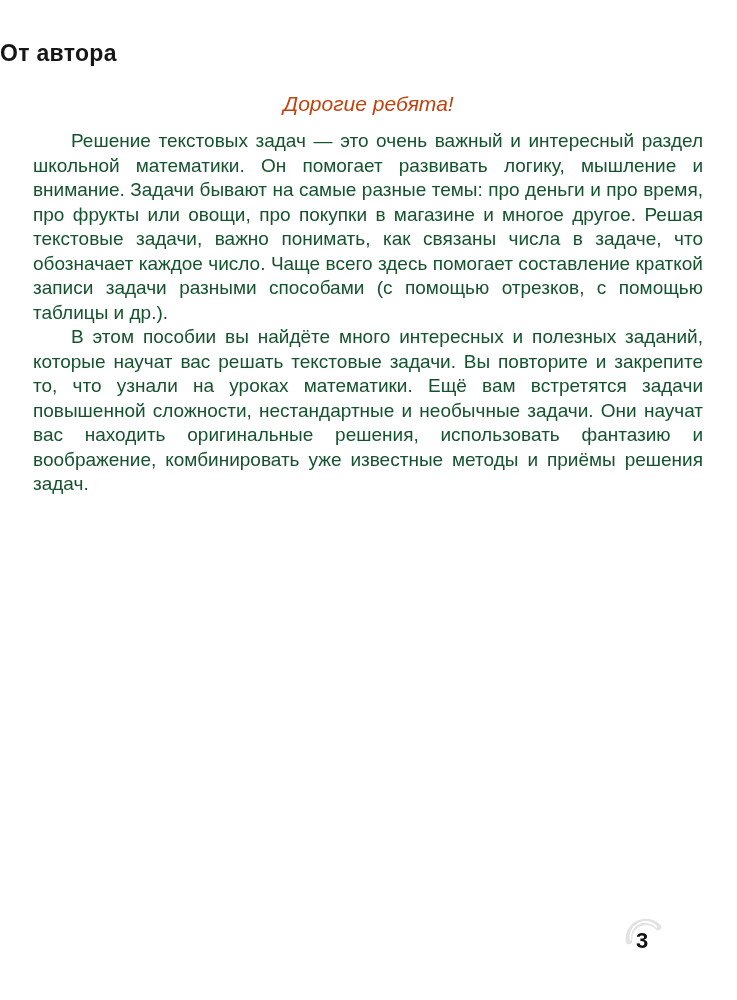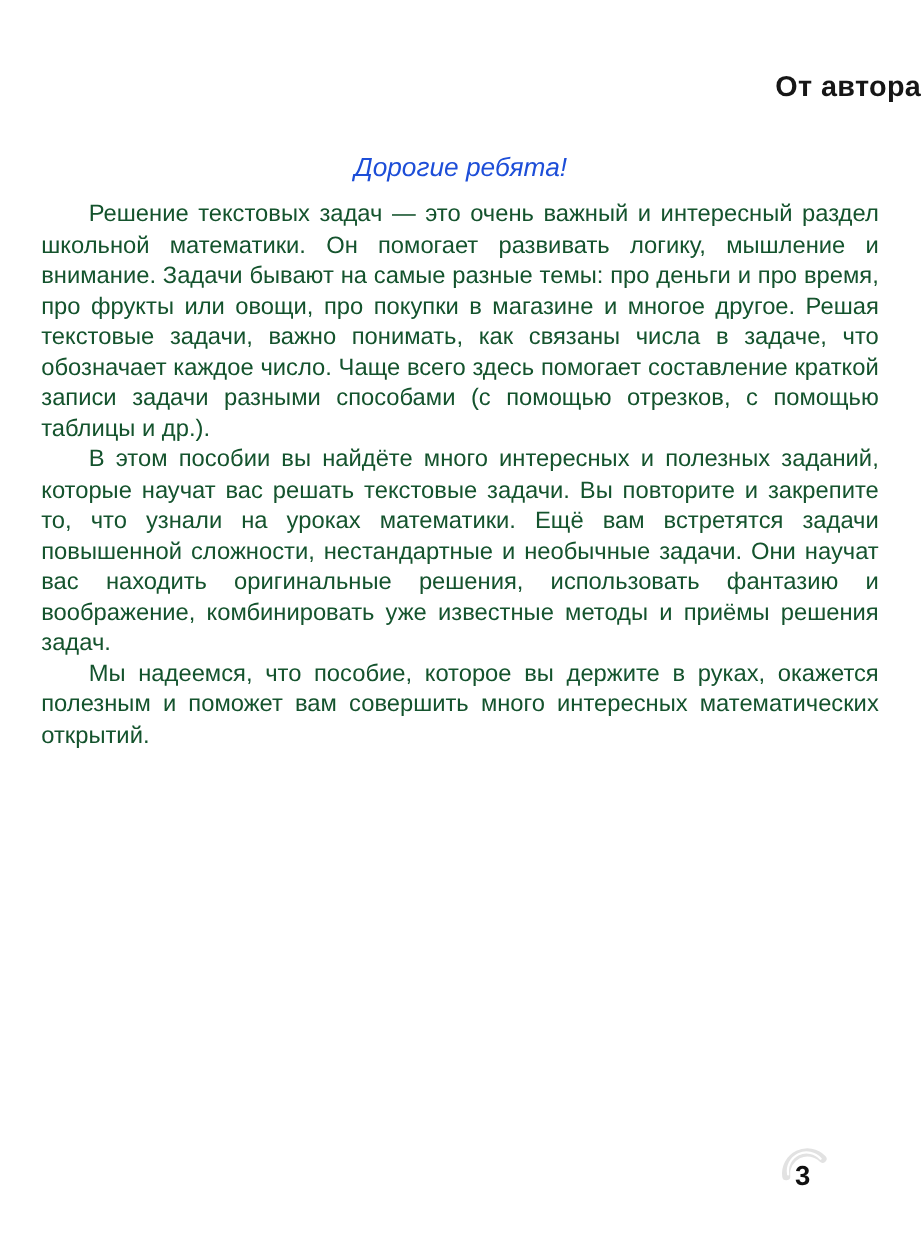--- a/index.html
+++ b/index.html
@@ -12,33 +12,33 @@
     position: relative;
     width: 737px;
     height: 1000px;
     background: #ffffff;
     font-family: "Liberation Sans", sans-serif;
     color: #1a1a1a;
     overflow: hidden;
   }
   .title {
     margin: 0;
-    padding-top: 56px;
-    text-align: right;
+    padding-top: 40px;
+    text-align: left;
     font-size: 23px;
     font-weight: 700;
     letter-spacing: 0.3px;
     color: #161616;
   }
   .salutation {
-    margin-top: 40px;
+    margin-top: 25px;
     text-align: center;
     font-style: italic;
     font-size: 21px;
-    color: #1d4ed8;
+    color: #c2410c;
   }
   .body-text {
     width: 670px;
     margin: 13px auto 0 33px;
     font-size: 19px;
     line-height: 24.5px;
     text-align: justify;
     color: #14532d;
   }
   .body-text p {
@@ -66,21 +66,20 @@
 
 <div class="page">
 
   <h1 class="title">От автора</h1>
 
   <div class="salutation">Дорогие ребята!</div>
 
   <div class="body-text">
     <p>Решение текстовых задач — это очень важный и интересный раздел школьной математики. Он помогает развивать логику, мышление и внимание. Задачи бывают на самые разные темы: про деньги и про время, про фрукты или овощи, про покупки в магазине и многое другое. Решая текстовые задачи, важно понимать, как связаны числа в задаче, что обозначает каждое число. Чаще всего здесь помогает составление краткой записи задачи разными способами (с помощью отрезков, с помощью таблицы и др.).</p>
     <p>В этом пособии вы найдёте много интересных и полезных заданий, которые научат вас решать текстовые задачи. Вы повторите и закрепите то, что узнали на уроках математики. Ещё вам встретятся задачи повышенной сложности, нестандартные и необычные задачи. Они научат вас находить оригинальные решения, использовать фантазию и воображение, комбинировать уже известные методы и приёмы решения задач.</p>
-    <p>Мы надеемся, что пособие, которое вы держите в руках, окажется полезным и поможет вам совершить много интересных математических открытий.</p>
   </div>
 
   <svg class="footer-swoosh" viewBox="0 0 42 32" xmlns="http://www.w3.org/2000/svg" aria-hidden="true">
     <path d="M 7 26 A 17 17 0 0 1 36 12" fill="none" stroke="#e2e2e2" stroke-width="6.5" stroke-linecap="round"></path>
     <path d="M 8.5 24.5 A 15 15 0 0 1 34.5 12" fill="none" stroke="#ffffff" stroke-width="1.8" stroke-linecap="round"></path>
   </svg>
 
   <span class="page-number">3</span>
 
 </div>

